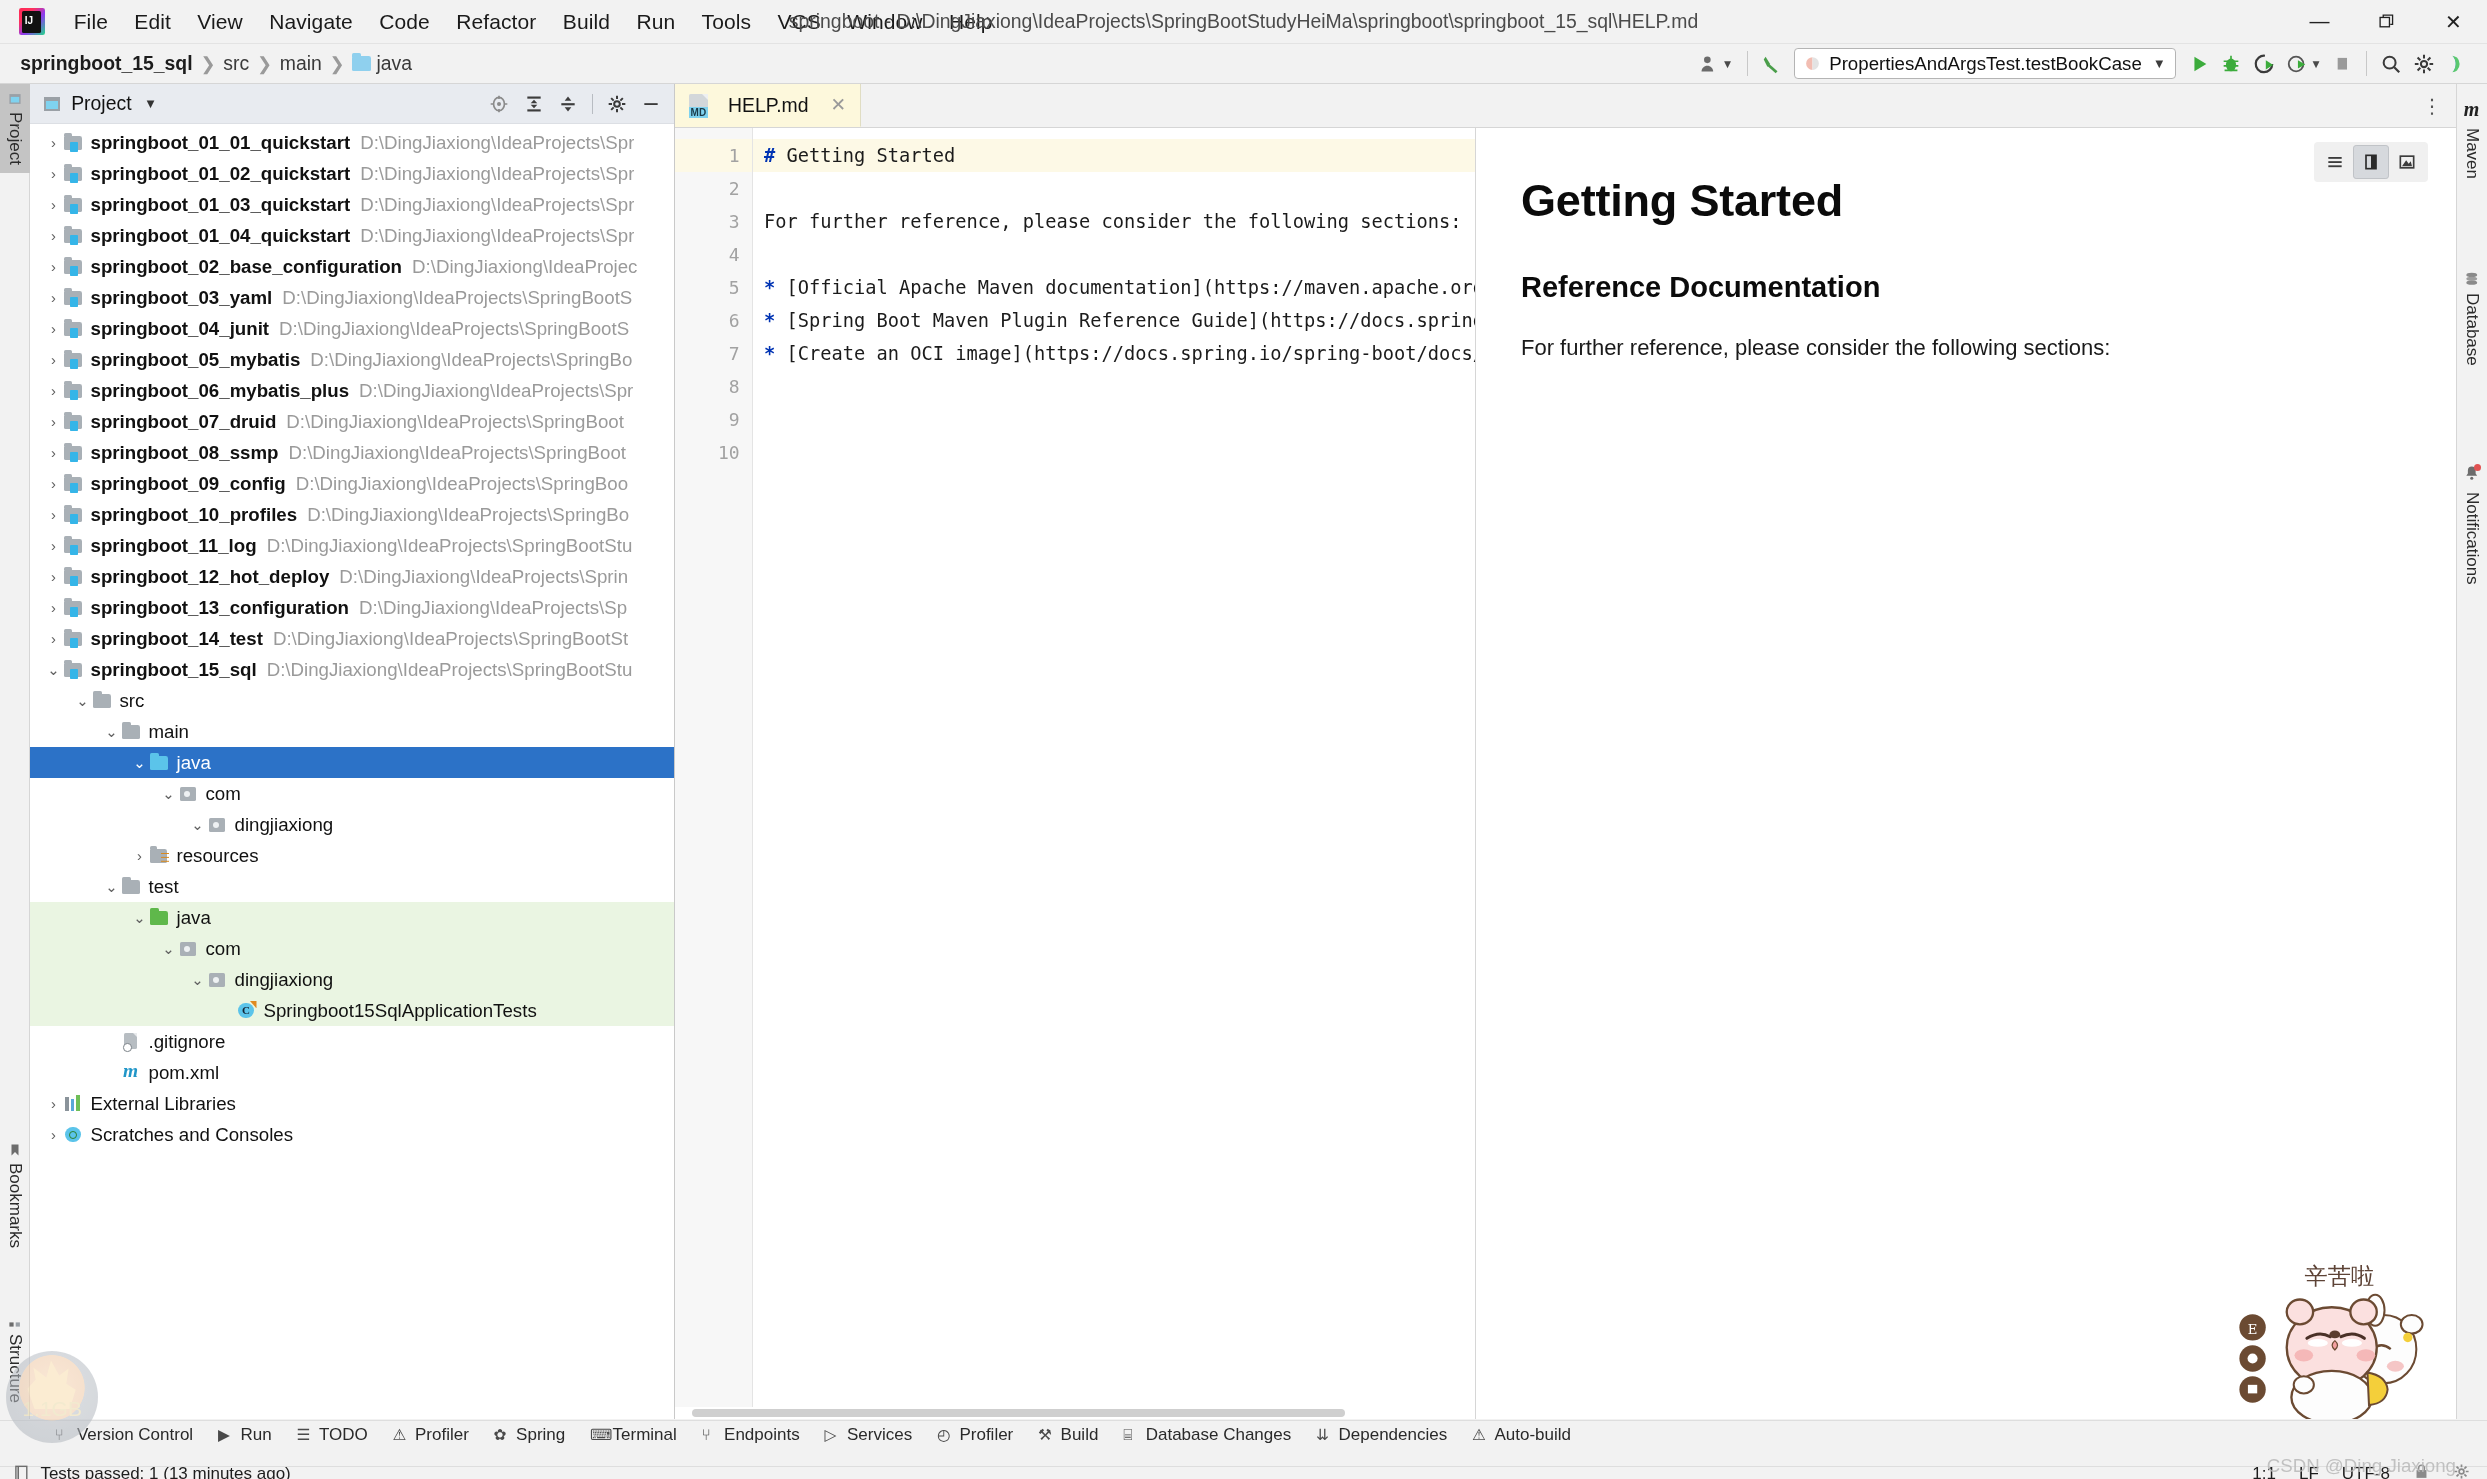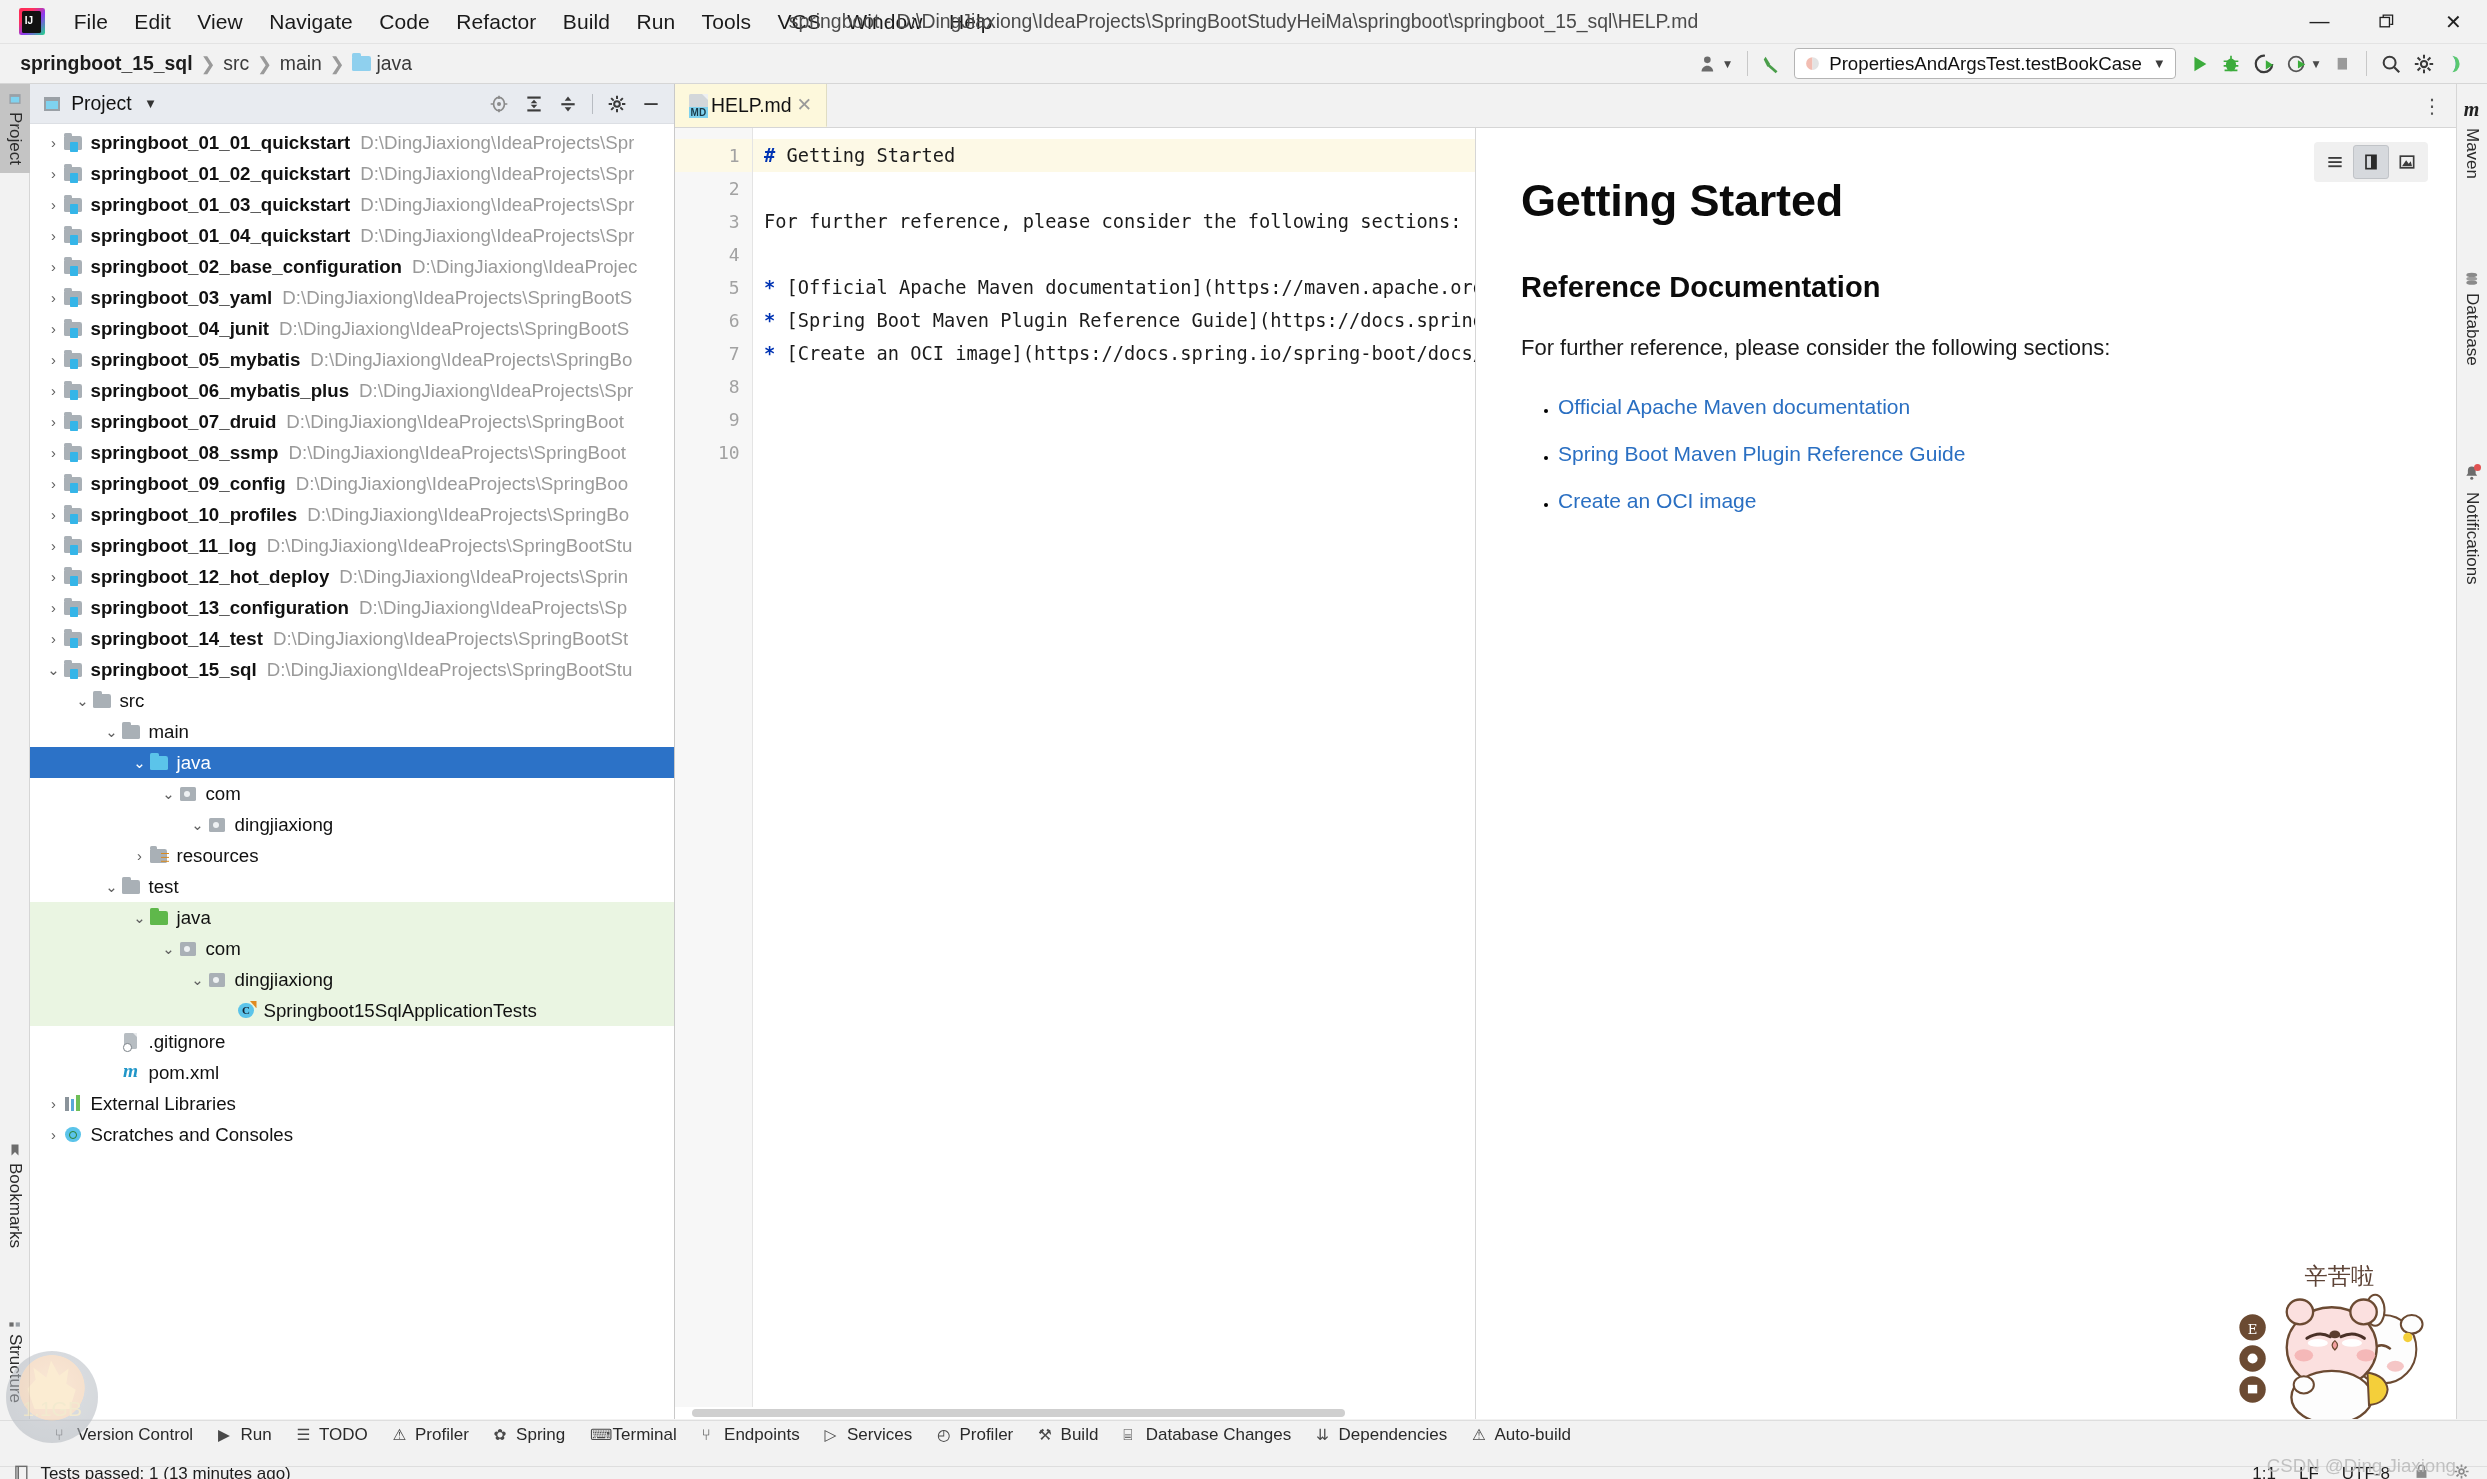--- a/index.html
+++ b/index.html
@@ -221,21 +221,21 @@
   
   .editor-area {
     position: absolute; top: 84px; left: 675px; right: 31px; bottom: 61px;
     background: #fff; display: flex; flex-direction: column;
   }
   .tabrow {
     height: 44px; background: #f2f2f2; display: flex; align-items: stretch;
     border-bottom: 0.8px solid #d6d6d6; position: relative;
   }
   .etab {
-    display: flex; align-items: center; gap: 2px; padding: 0 14px;
+    display: flex; align-items: center; gap: 19px; padding: 0 14px;
     background: #fdf8dc; border-right: 0.8px solid #e0ddc3; border-bottom: 1.6px solid #fdf8dc;
   }
   .md-ic { position: relative; width: 20px; height: 22px; flex: none; }
   .md-ic .doc { position: absolute; left: 0; top: 0; width: 18.7px; height: 18px;
     background: #d3d7da; border-radius: 1.6px; }
   .md-ic .doc:after { content:""; position:absolute; right:0; top:0;
     border-left: 6.2px solid transparent; border-top: 6.2px solid #eef0f1; }
   .md-ic .md { position: absolute; left: 0; bottom: -1.6px; background: #7fd2ef;
     font-size: 10px; font-weight: bold; color: #1a3a48; padding: 0 1.6px; letter-spacing: 0.2px; }
   .etab .name { font-size: 19.4px; color: #111; }
@@ -932,25 +932,20 @@
           <div class="pv-btn">
             <svg width="20" height="20" viewBox="0 0 24 24">
               <rect x="4" y="5" width="16" height="14" fill="none" stroke="#3c3c3c" stroke-width="2"></rect>
               <path d="M6 17 L11 10 L14 14 L16.5 11 L18 17 Z" fill="#3c3c3c"></path>
             </svg>
           </div>
         </div>
         <div class="prev-h1">Getting Started</div>
         <div class="prev-h2">Reference Documentation</div>
         <div class="prev-p">For further reference, please consider the following sections:</div>
-        <ul class="prev-ul" id="prevlinks">
-            <li><a href="#">Official Apache Maven documentation</a></li>
-            <li><a href="#">Spring Boot Maven Plugin Reference Guide</a></li>
-            <li><a href="#">Create an OCI image</a></li>
-          </ul>
       </div>
     </div>
   </div>
 
   <div class="bottombar" id="bottombar">
       <div class="bbtn">
         <span class="bic" style="font-size:15.5px;color:#4a4a4a;line-height:15.5px;">⑂</span>
         <span>Version Control</span>
       </div>
       <div class="bbtn">

